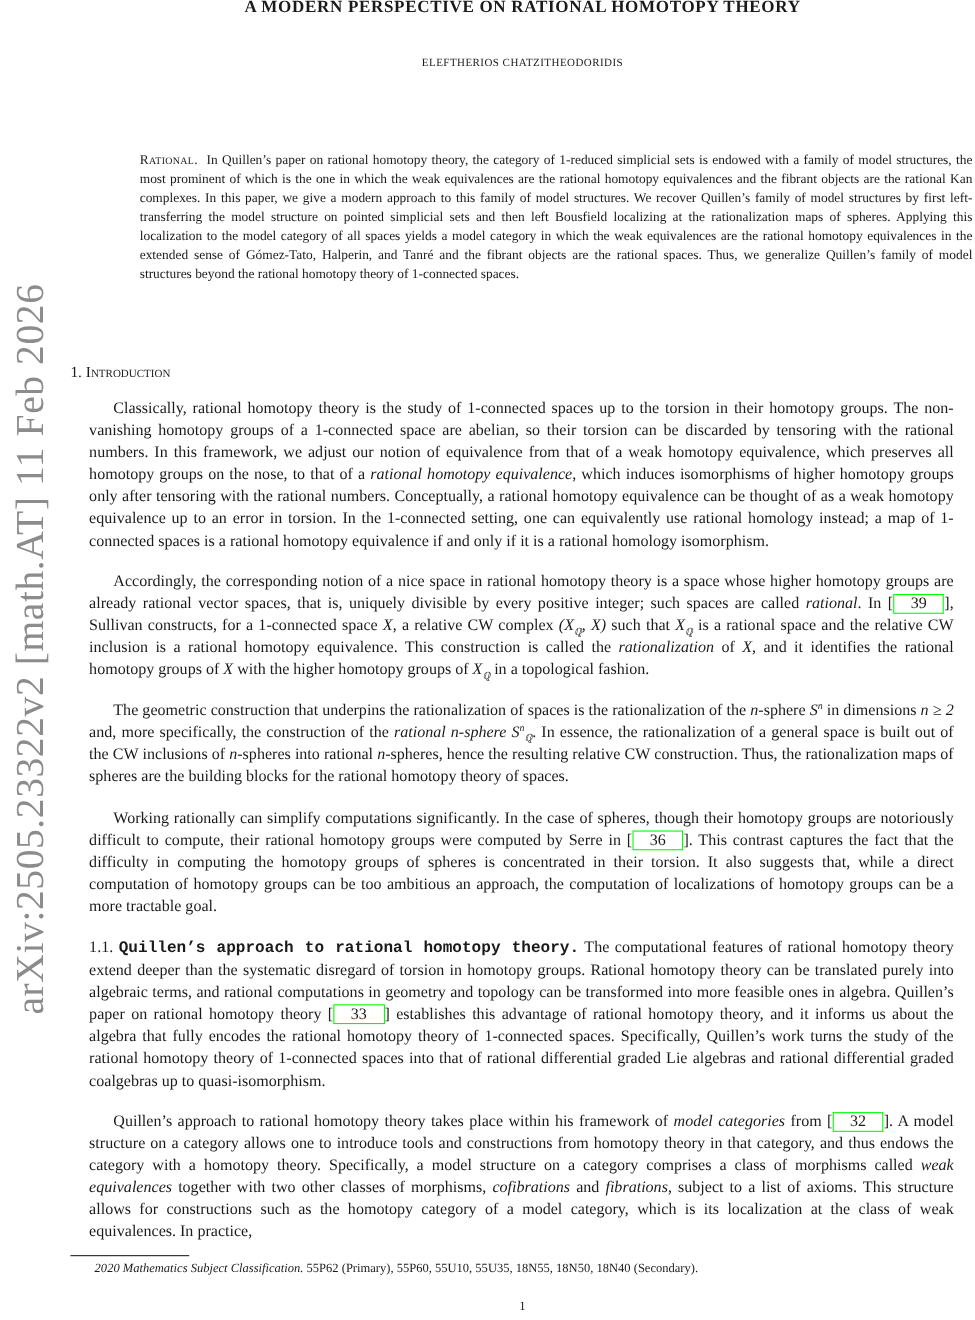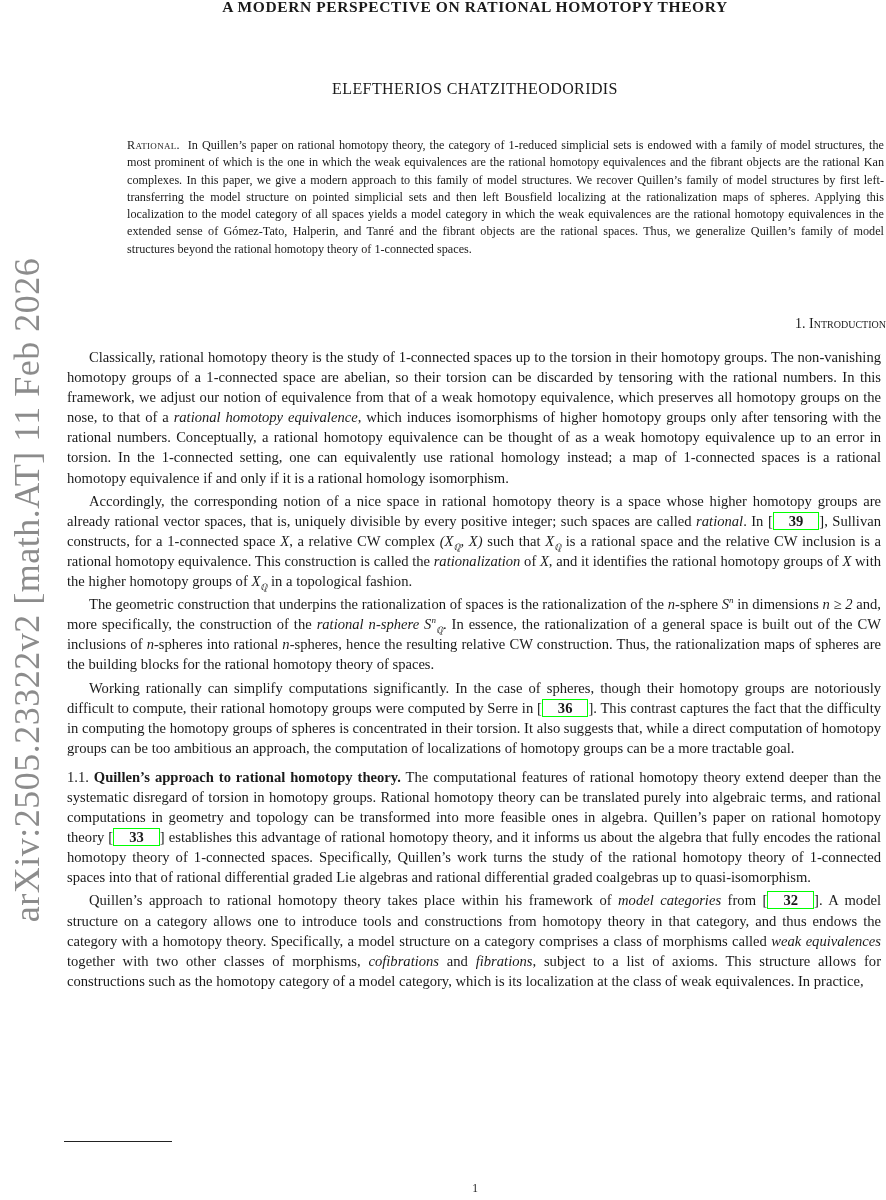--- a/index.html
+++ b/index.html
@@ -6,34 +6,34 @@
   body { width: 886px; height: 1200px; position: relative; overflow: hidden;
          font-family: "Liberation Serif", "DejaVu Serif", serif; color: #1a1a1a; }
   .page { position: absolute; left: 0; top: 0; width: 886px; height: 1200px; }
   .arxiv-stamp { position: absolute; left: 2px; top: 240px; width: 50px; height: 700px; }
   .arxiv-stamp span { position: absolute; left: 50%; top: 50%;
       transform: translate(-50%, -50%) rotate(-90deg); white-space: nowrap;
       font-size: 36px; color: #8c8c8c; letter-spacing: 0.5px; }
   .title { position: absolute; left: 64px; width: 822px; top: -2px; text-align: center;
            font-size: 15.5px; font-weight: bold; letter-spacing: 0.6px; }
   .author { position: absolute; left: 64px; width: 822px; top: 52px; text-align: center;
-            font-size: 16px; letter-spacing: 0.4px; margin-top: 28px; }
+            font-size: 10px; letter-spacing: 0.4px; }
   .abstract { position: absolute; left: 127px; width: 757px; top: 137px;
               font-size: 12.2px; line-height: 17.3px; text-align: justify; }
   .abstract .label { font-variant: small-caps; letter-spacing: 0.3px; }
-  .section-head { position: absolute; left: 64px; width: 822px; top: 316px; text-align: right;
+  .section-head { position: absolute; left: 64px; width: 822px; top: 332px; text-align: left;
                   font-size: 14px; }
   .section-head .sc { font-variant: small-caps; }
   .body { position: absolute; left: 64px; width: 820px; top: 344px;
           font-size: 14.6px; line-height: 20.1px; text-align: justify; }
-  .body p { margin: 3px; text-indent: 22px; }
+  .body p { margin: 17px; text-indent: 22px; }
   .body p.noindent { text-indent: 0; }
   .body p.gap { margin-top: 9px; }
-  .body .sub-bold { font-weight: bold; }
-  .cite { border: 1.5px solid #00ff00; padding: 0 15px; font-weight: bold; }
+  .body .sub-bold { font-weight: bold; font-family: Liberation Mono, monospace; }
+  .cite { border: 1.5px solid #00ff00; padding: 0 15px; }
   .math { font-style: italic; }
   sub, sup { font-size: 9px; line-height: 0; }
   .footrule { position: absolute; left: 64px; top: 1141px; width: 108px; height: 0;
               border-top: 1px solid #222; }
   .footnotes { position: absolute; left: 64px; width: 822px; top: 1145px;
                font-size: 11.4px; line-height: 16.5px; }
   .footnotes div { text-indent: 22px; }
   .pagenum { position: absolute; left: 64px; width: 822px; top: 1182px; text-align: center;
              font-size: 11.5px; }
 </style>
@@ -69,16 +69,17 @@
 
     <p><span>Working rationally can simplify computations significantly. In the case of spheres, though their homotopy groups are notoriously difficult to compute, their rational homotopy groups were computed by Serre in </span>[<span class="cite">36</span>]<span>. This contrast captures the fact that the difficulty in computing the homotopy groups of spheres is concentrated in their torsion. It also suggests that, while a direct computation of homotopy groups can be too ambitious an approach, the computation of localizations of homotopy groups can be a more tractable goal.</span></p>
 
     <p class="noindent gap"><span>1.1.</span> <span class="sub-bold">Quillen’s approach to rational homotopy theory.</span><span> The computational features of rational homotopy theory extend deeper than the systematic disregard of torsion in homotopy groups. Rational homotopy theory can be translated purely into algebraic terms, and rational computations in geometry and topology can be transformed into more feasible ones in algebra. Quillen’s paper on rational homotopy theory </span>[<span class="cite">33</span>]<span> establishes this advantage of rational homotopy theory, and it informs us about the algebra that fully encodes the rational homotopy theory of 1-connected spaces. Specifically, Quillen’s work turns the study of the rational homotopy theory of 1-connected spaces into that of rational differential graded Lie algebras and rational differential graded coalgebras up to quasi-isomorphism.</span></p>
 
     <p><span>Quillen’s approach to rational homotopy theory takes place within his framework of </span><em>model categories</em><span> from </span>[<span class="cite">32</span>]<span>. A model structure on a category allows one to introduce tools and constructions from homotopy theory in that category, and thus endows the category with a homotopy theory. Specifically, a model structure on a category comprises a class of morphisms called </span><em>weak equivalences</em><span> together with two other classes of morphisms, </span><em>cofibrations</em><span> and </span><em>fibrations</em><span>, subject to a list of axioms. This structure allows for constructions such as the homotopy category of a model category, which is its localization at the class of weak equivalences. In practice,</span></p>
   </div>
 
   <div class="footrule"></div>
   <div class="footnotes">
+    <div><em>2020 Mathematics Subject Classification.</em><span> 55P62 (Primary), 55P60, 55U10, 55U35, 18N55, 18N50, 18N40 (Secondary).</span></div>
   </div>
 
   <div class="pagenum">1</div>
 </div>
 
 </body></html>

